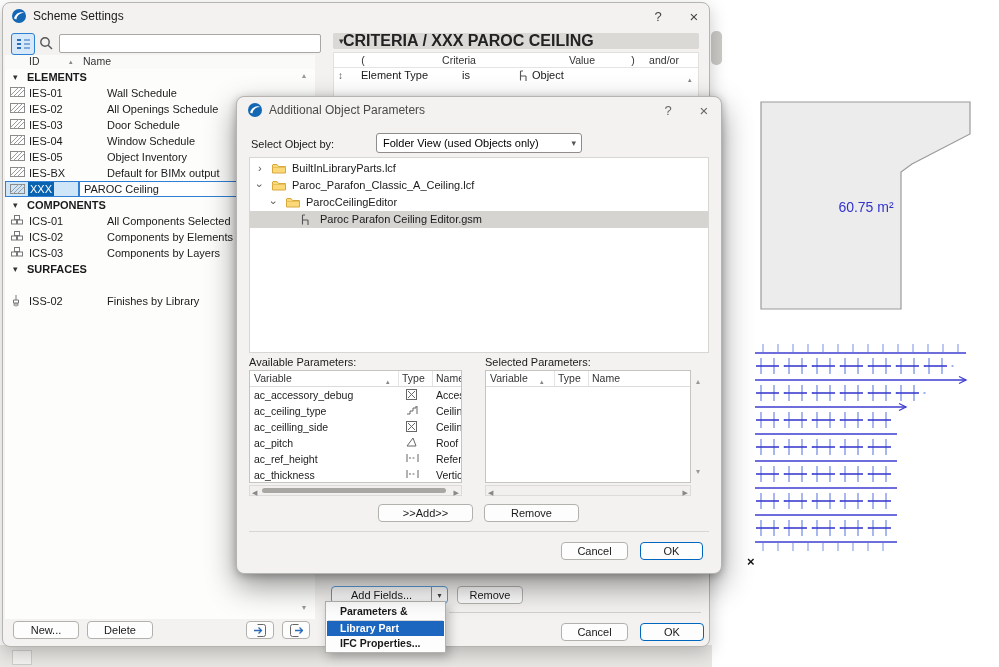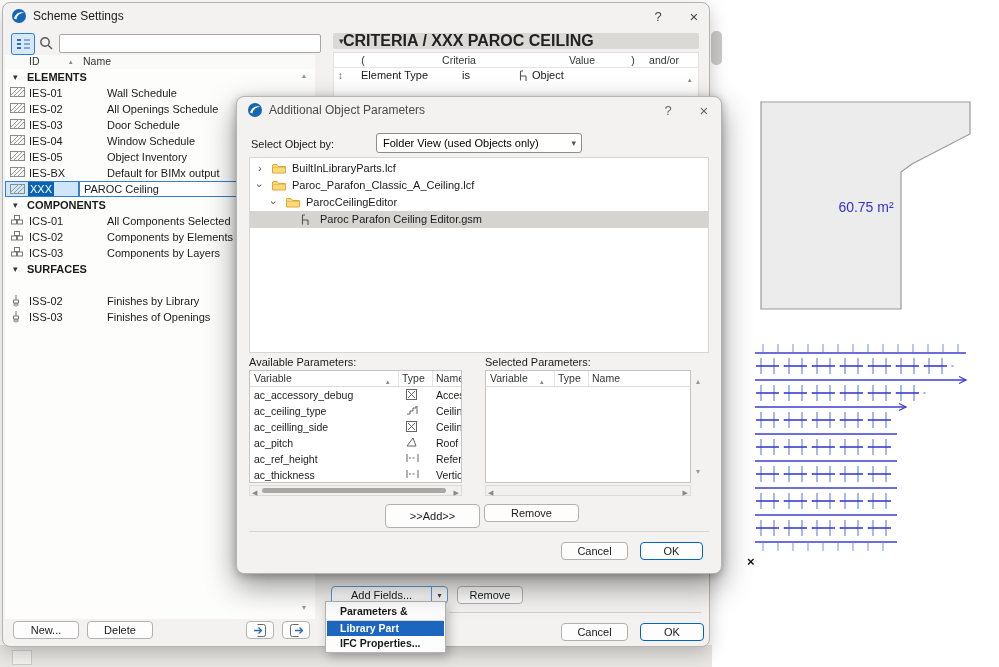--- a/index.html
+++ b/index.html
@@ -433,31 +433,20 @@
           <span class="ic">
             <svg width="12" height="13" viewBox="0 0 12 13">
               <path d="M6 0 V5" stroke="#777"></path>
               <path d="M3.5 5 h5 v3 h-5 z" fill="#fff" stroke="#777"></path>
               <path d="M4.2 8 v3 M6 8 v3.7 M7.8 8 v3" stroke="#777"></path>
             </svg>
           </span>
           <span class="idtxt">ISS-02</span>
           <span class="nmtxt">Finishes by Library</span>
         </div>
-        <div class="lrow" style="top:240px">
-          <span class="ic">
-            <svg width="12" height="13" viewBox="0 0 12 13">
-              <path d="M6 0 V5" stroke="#777"></path>
-              <path d="M3.5 5 h5 v3 h-5 z" fill="#fff" stroke="#777"></path>
-              <path d="M4.2 8 v3 M6 8 v3.7 M7.8 8 v3" stroke="#777"></path>
-            </svg>
-          </span>
-          <span class="idtxt">ISS-03</span>
-          <span class="nmtxt">Finishes of Openings</span>
-        </div>
       </div>
     <span class="scroll-arrow" style="left:299px;top:68px;">▴</span>
     <span class="scroll-arrow" style="left:299px;top:600px;">▾</span>
 
     <div class="btn" style="left:10px;top:618px;width:66px;height:18px;">New...</div>
     <div class="btn" style="left:84px;top:618px;width:66px;height:18px;">Delete</div>
     <div class="btn" style="left:243px;top:618px;width:28px;height:18px;">
       <span class="ic">
         <svg width="14" height="13" viewBox="0 0 14 13">
             <path d="M4.5 0.5 h6 a2 2 0 0 1 2 2 v8 a2 2 0 0 1 -2 2 h-6" fill="none" stroke="#666"></path>
@@ -662,20 +651,20 @@
           <span class="vsep" style="left:102px"></span>
         </div>
       </div>
     <span class="scroll-arrow" style="left:459px;top:280px;">▴</span>
     <span class="scroll-arrow" style="left:459px;top:370px;">▾</span>
     <div class="hscroll" style="left:248px;top:388px;width:206px;">
       <span class="ar" style="left:2px;top:2px;">◀</span>
       <span class="ar" style="right:2px;top:2px;">▶</span>
     </div>
 
-    <div class="btn" style="left:141px;top:407px;width:95px;height:24px;margin-left:7px;">&gt;&gt;Add&gt;&gt;</div>
+    <div class="btn" style="left:141px;top:407px;width:95px;height:18px;">&gt;&gt;Add&gt;&gt;</div>
     <div class="btn" style="left:247px;top:407px;width:95px;height:18px;">Remove</div>
     <div class="dlg-sep" style="top:434px;"></div>
     <div class="btn" style="left:324px;top:445px;width:67px;height:18px;">Cancel</div>
     <div class="btn default" style="left:403px;top:445px;width:63px;height:18px;">OK</div>
   </div>
 
 </div>
 
 </body></html>

